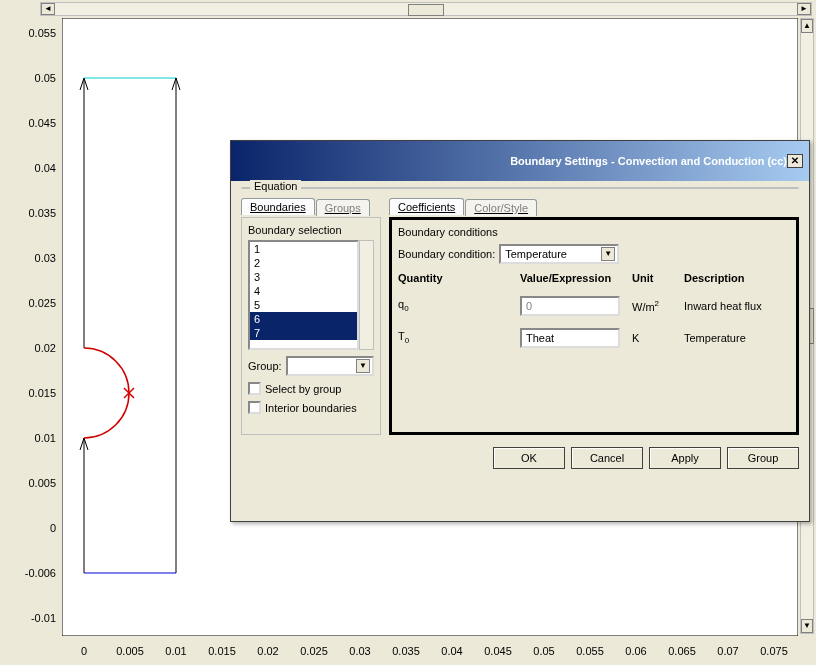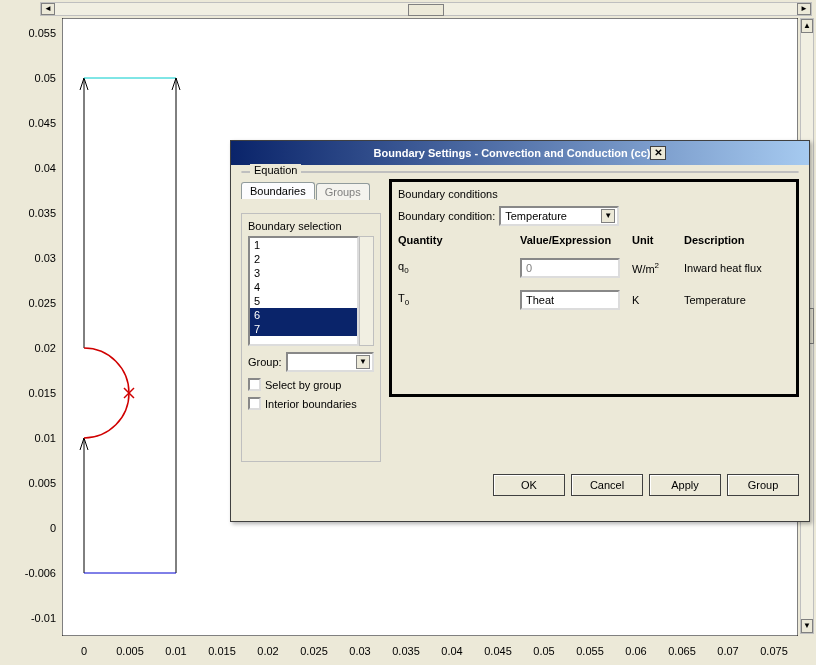--- a/index.html
+++ b/index.html
@@ -107,23 +107,23 @@
       background: #ece9d8;
       border: 1px solid #404040;
       box-shadow: 2px 2px 4px rgba(0,0,0,0.3);
     }
     .titlebar {
       height: 22px;
       background: linear-gradient(to right, #0a246a, #a6caf0);
       color: #fff;
       font-weight: bold;
       font-size: 11px;
-      padding: 12px 6px;
-      display: flex;
-      justify-content: center;
+      padding: 20px 6px;
+      display: flex;
+      justify-content: flex-end;
       align-items: center;
     }
     .titlebar-close {
       width: 16px; height: 14px;
       background: #ece9d8;
       border: 1px solid #404040;
       color: #000;
       font-size: 10px;
       font-family: Arial;
       text-align: center;
@@ -155,21 +155,22 @@
     .columns {
       display: flex;
       gap: 8px;
     }
     .col-left { width: 140px; }
     .col-right { flex: 1; }
     .tabstrip {
       height: 20px;
       display: flex;
       align-items: flex-end;
-      margin-bottom: 14px;
+      margin-bottom: 2px;
+      text-decoration: underline;
     }
     .tab {
       border: 1px solid #919b9c;
       border-bottom: none;
       border-radius: 3px 3px 0 0;
       padding: 2px 8px;
       font-size: 11px;
       background: #fcfcfe;
       margin-right: 1px;
       cursor: pointer;
@@ -183,21 +184,21 @@
     }
     .tab.active {
       background: #fcfcfe;
       color: #000;
       top: 0;
     }
     .panel {
       border: 1px solid #919b9c;
       background: #fcfcfe;
       padding: 6px;
-      height: 249px;
+      height: 218px;
     }
     .panel.right { height: 218px; }
     .listbox {
       width: 118px; height: 110px;
       border: 2px inset #dcdcdc;
       background: #fff;
       overflow: hidden;
       font-size: 11px;
     }
     .listbox-item {
@@ -420,20 +421,24 @@
               <span>Select by group</span>
             </div>
             <div class="checkbox-row">
               <div class="checkbox"></div>
               <span>Interior boundaries</span>
             </div>
           </div>
         </div>
 
         <div class="col-right">
+          <div class="tabstrip">
+            <div class="tab active">Coefficients</div>
+            <div class="tab inactive">Color/Style</div>
+          </div>
           <div class="panel right" style="background:#ece9d8;border:3px solid #000000;">
             <div class="groupbox-label" style="position:static;display:block;margin-bottom:6px;padding:0">Boundary conditions</div>
             <div class="field-row" style="margin-top:2px">
               <span>Boundary condition:</span>
               <div class="select-ctrl" style="flex:0 0 120px">
                 <span>Temperature</span>
                 <div class="select-arrow">▼</div>
               </div>
             </div>
             <div class="bc-grid">

